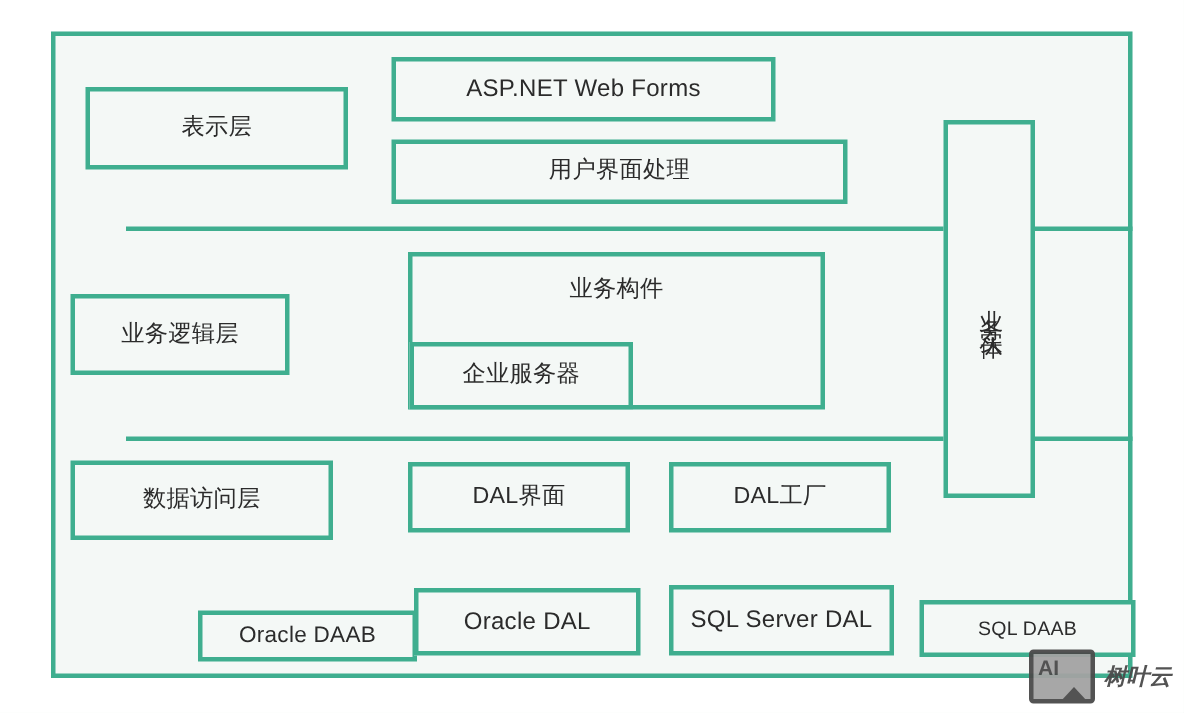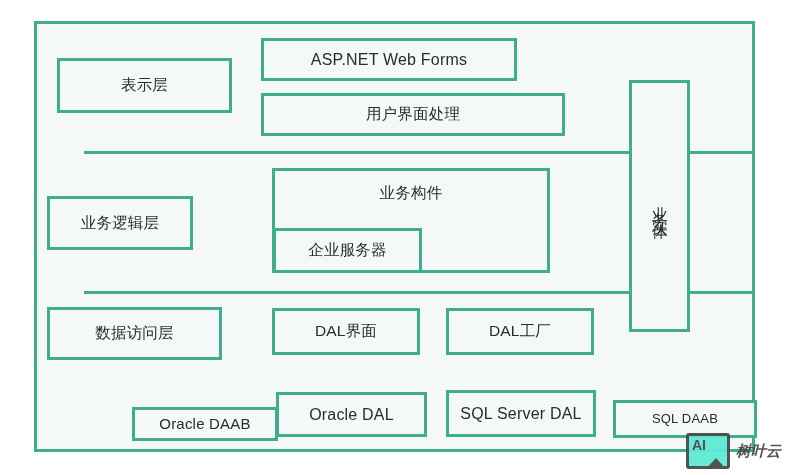--- a/index.html
+++ b/index.html
@@ -84,21 +84,21 @@
     gap: 6px;
     z-index: 9;
     opacity: 0.95;
   }
   .wm-badge {
     width: 38px;
     height: 30px;
     border: 3px solid #4a4a4a;
     border-radius: 3px;
     position: relative;
-    background: #5eead4;
+    background: #a3a3a3;
     overflow: hidden;
   }
   .wm-badge .wm-ai {
     position: absolute;
     left: 3px;
     top: 1px;
     font-size: 14px;
     font-weight: bold;
     color: #4a4a4a;
     font-family: "Liberation Sans", sans-serif;

